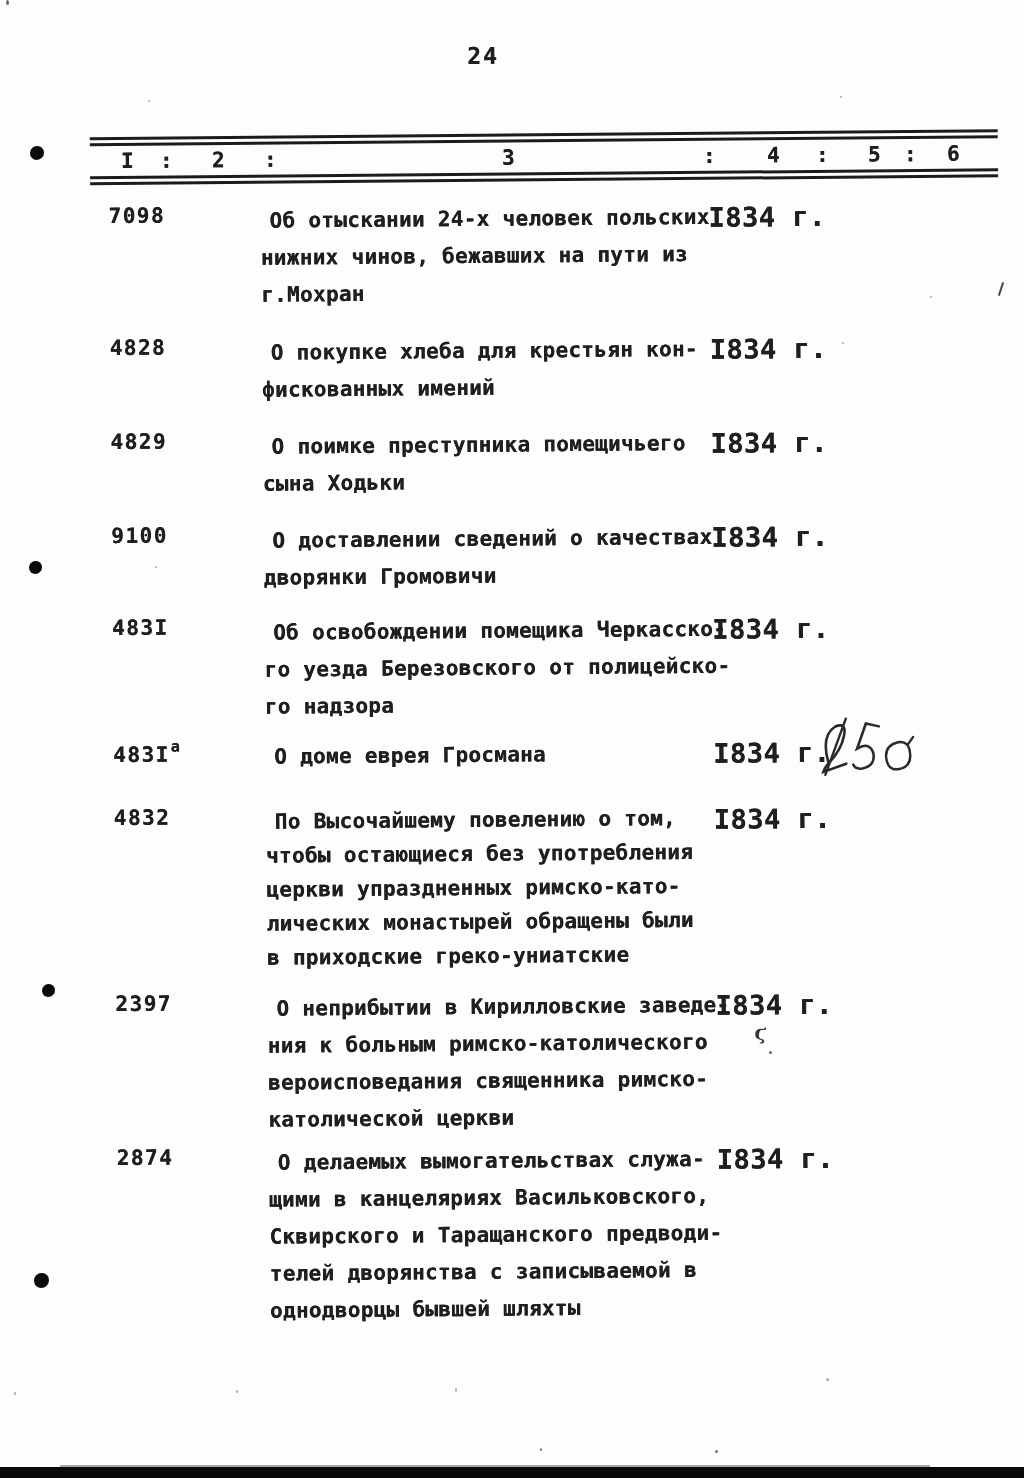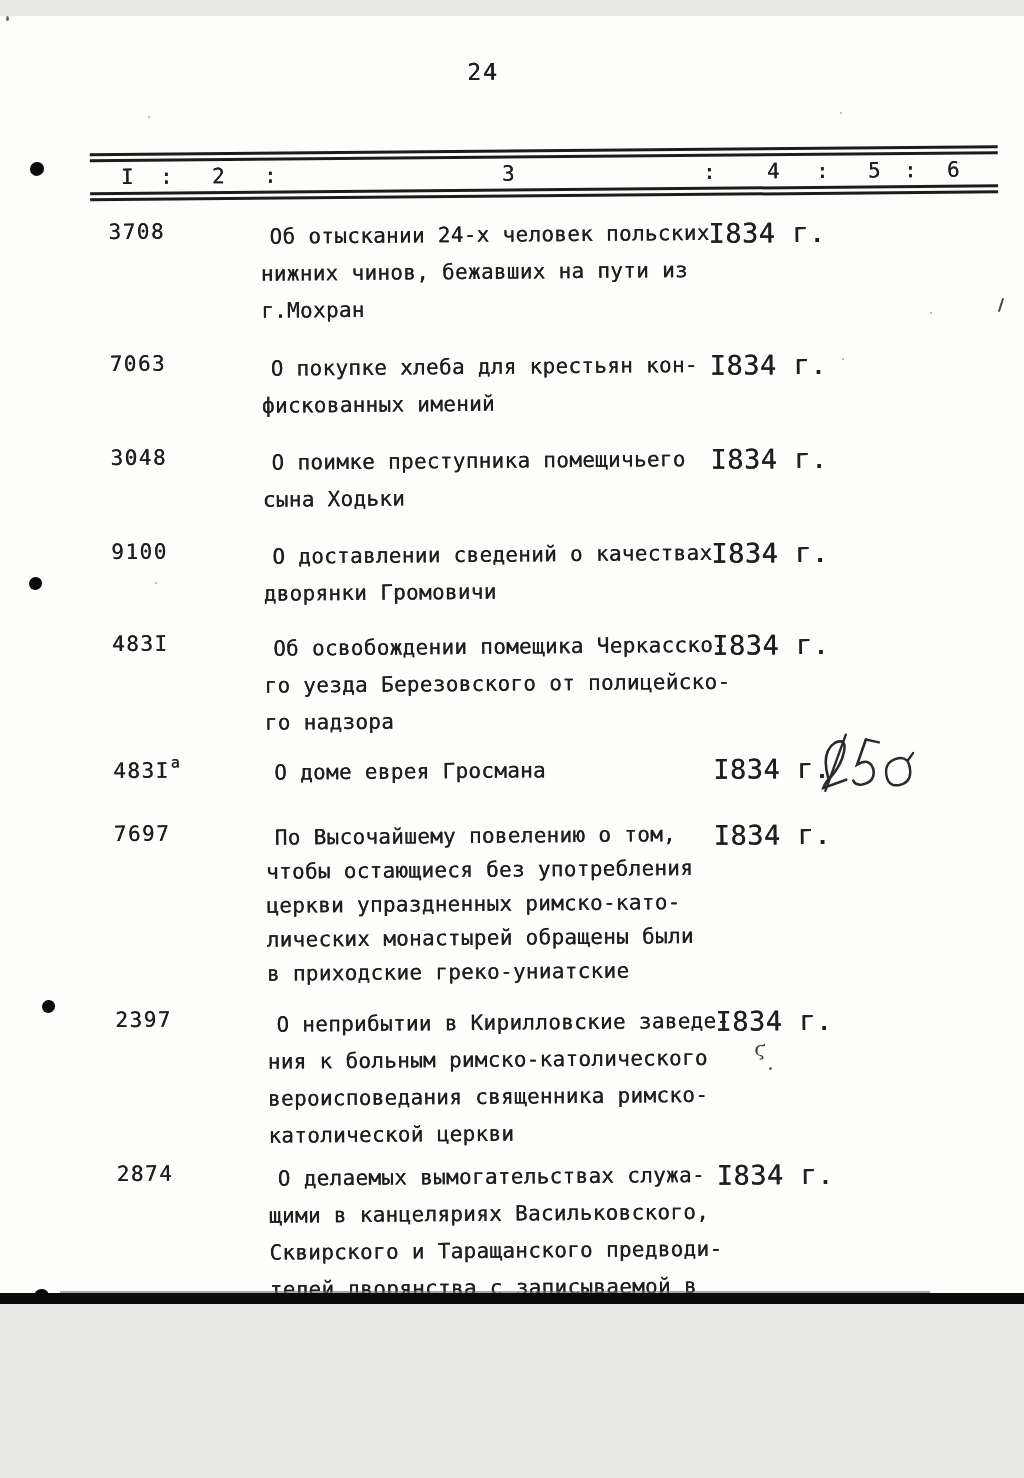--- a/index.html
+++ b/index.html
@@ -1,20 +1,21 @@
 <!DOCTYPE html>
 <html><head>
 <meta charset="utf-8">
 <style>
   html,body{margin:0;padding:0;background:#e8e8e6;}
   .page{
-    position:relative;width:1024px;height:1288px;margin:16px auto;
+    position:relative;width:1024px;height:1478px;margin:0 auto;
     background:#fdfdfc;overflow:hidden;
     font-family:"DejaVu Sans Mono","Liberation Mono",monospace;
     color:#1f1f1f;
+    font-weight:bold;
   }
   
   .content{
     position:absolute;inset:0;
     transform:rotate(-0.5deg);
     transform-origin:120px 740px;
   }
   .typed{
     text-shadow:0.3px 0 0 currentColor;
   }
@@ -92,38 +93,38 @@
       <span class="hs2">:</span>
       <span class="hc3">4</span>
       <span class="hs3">:</span>
       <span class="hc4">5</span>
       <span class="hs4">:</span>
       <span class="hc5">6</span>
     </div>
 
     <div id="entries">
         <div class="entry typed" style="top: 204px;">
-          <div class="num">3708</div>
+          <div class="num">7098</div>
           <div class="lines">
             <div class="line first" style="line-height: 37px;">Об отыскании 24-х человек польских</div>
             <div class="line" style="line-height: 37px;">нижних чинов, бежавших на пути из</div>
             <div class="line" style="line-height: 37px;">г.Мохран</div>
           </div>
           <div class="year">I834 г.</div>
         </div>
         <div class="entry typed" style="top: 336px;">
-          <div class="num">7063</div>
+          <div class="num">4828</div>
           <div class="lines">
             <div class="line first" style="line-height: 37px;">О покупке хлеба для крестьян кон-</div>
             <div class="line" style="line-height: 37px;">фискованных имений</div>
           </div>
           <div class="year">I834 г.</div>
         </div>
         <div class="entry typed" style="top: 430px;">
-          <div class="num">3048</div>
+          <div class="num">4829</div>
           <div class="lines">
             <div class="line first" style="line-height: 37px;">О поимке преступника помещичьего</div>
             <div class="line" style="line-height: 37px;">сына Ходьки</div>
           </div>
           <div class="year">I834 г.</div>
         </div>
         <div class="entry typed" style="top: 524px;">
           <div class="num">9100</div>
           <div class="lines">
             <div class="line first" style="line-height: 37px;">О доставлении сведений о качествах</div>
@@ -141,21 +142,21 @@
           <div class="year">I834 г.</div>
         </div>
         <div class="entry typed" style="top: 740px;">
           <div class="num">483I<sup>а</sup></div>
           <div class="lines">
             <div class="line first" style="line-height: 37px;">О доме еврея Гросмана</div>
           </div>
           <div class="year">I834 г.</div>
         </div>
         <div class="entry typed" style="top: 806px;">
-          <div class="num">7697</div>
+          <div class="num">4832</div>
           <div class="lines">
             <div class="line first" style="line-height: 34px;">По Высочайшему повелению о том,</div>
             <div class="line" style="line-height: 34px;">чтобы остающиеся без употребления</div>
             <div class="line" style="line-height: 34px;">церкви упраздненных римско-като-</div>
             <div class="line" style="line-height: 34px;">лических монастырей обращены были</div>
             <div class="line" style="line-height: 34px;">в приходские греко-униатские</div>
           </div>
           <div class="year">I834 г.</div>
         </div>
         <div class="entry typed" style="top: 992px;">

